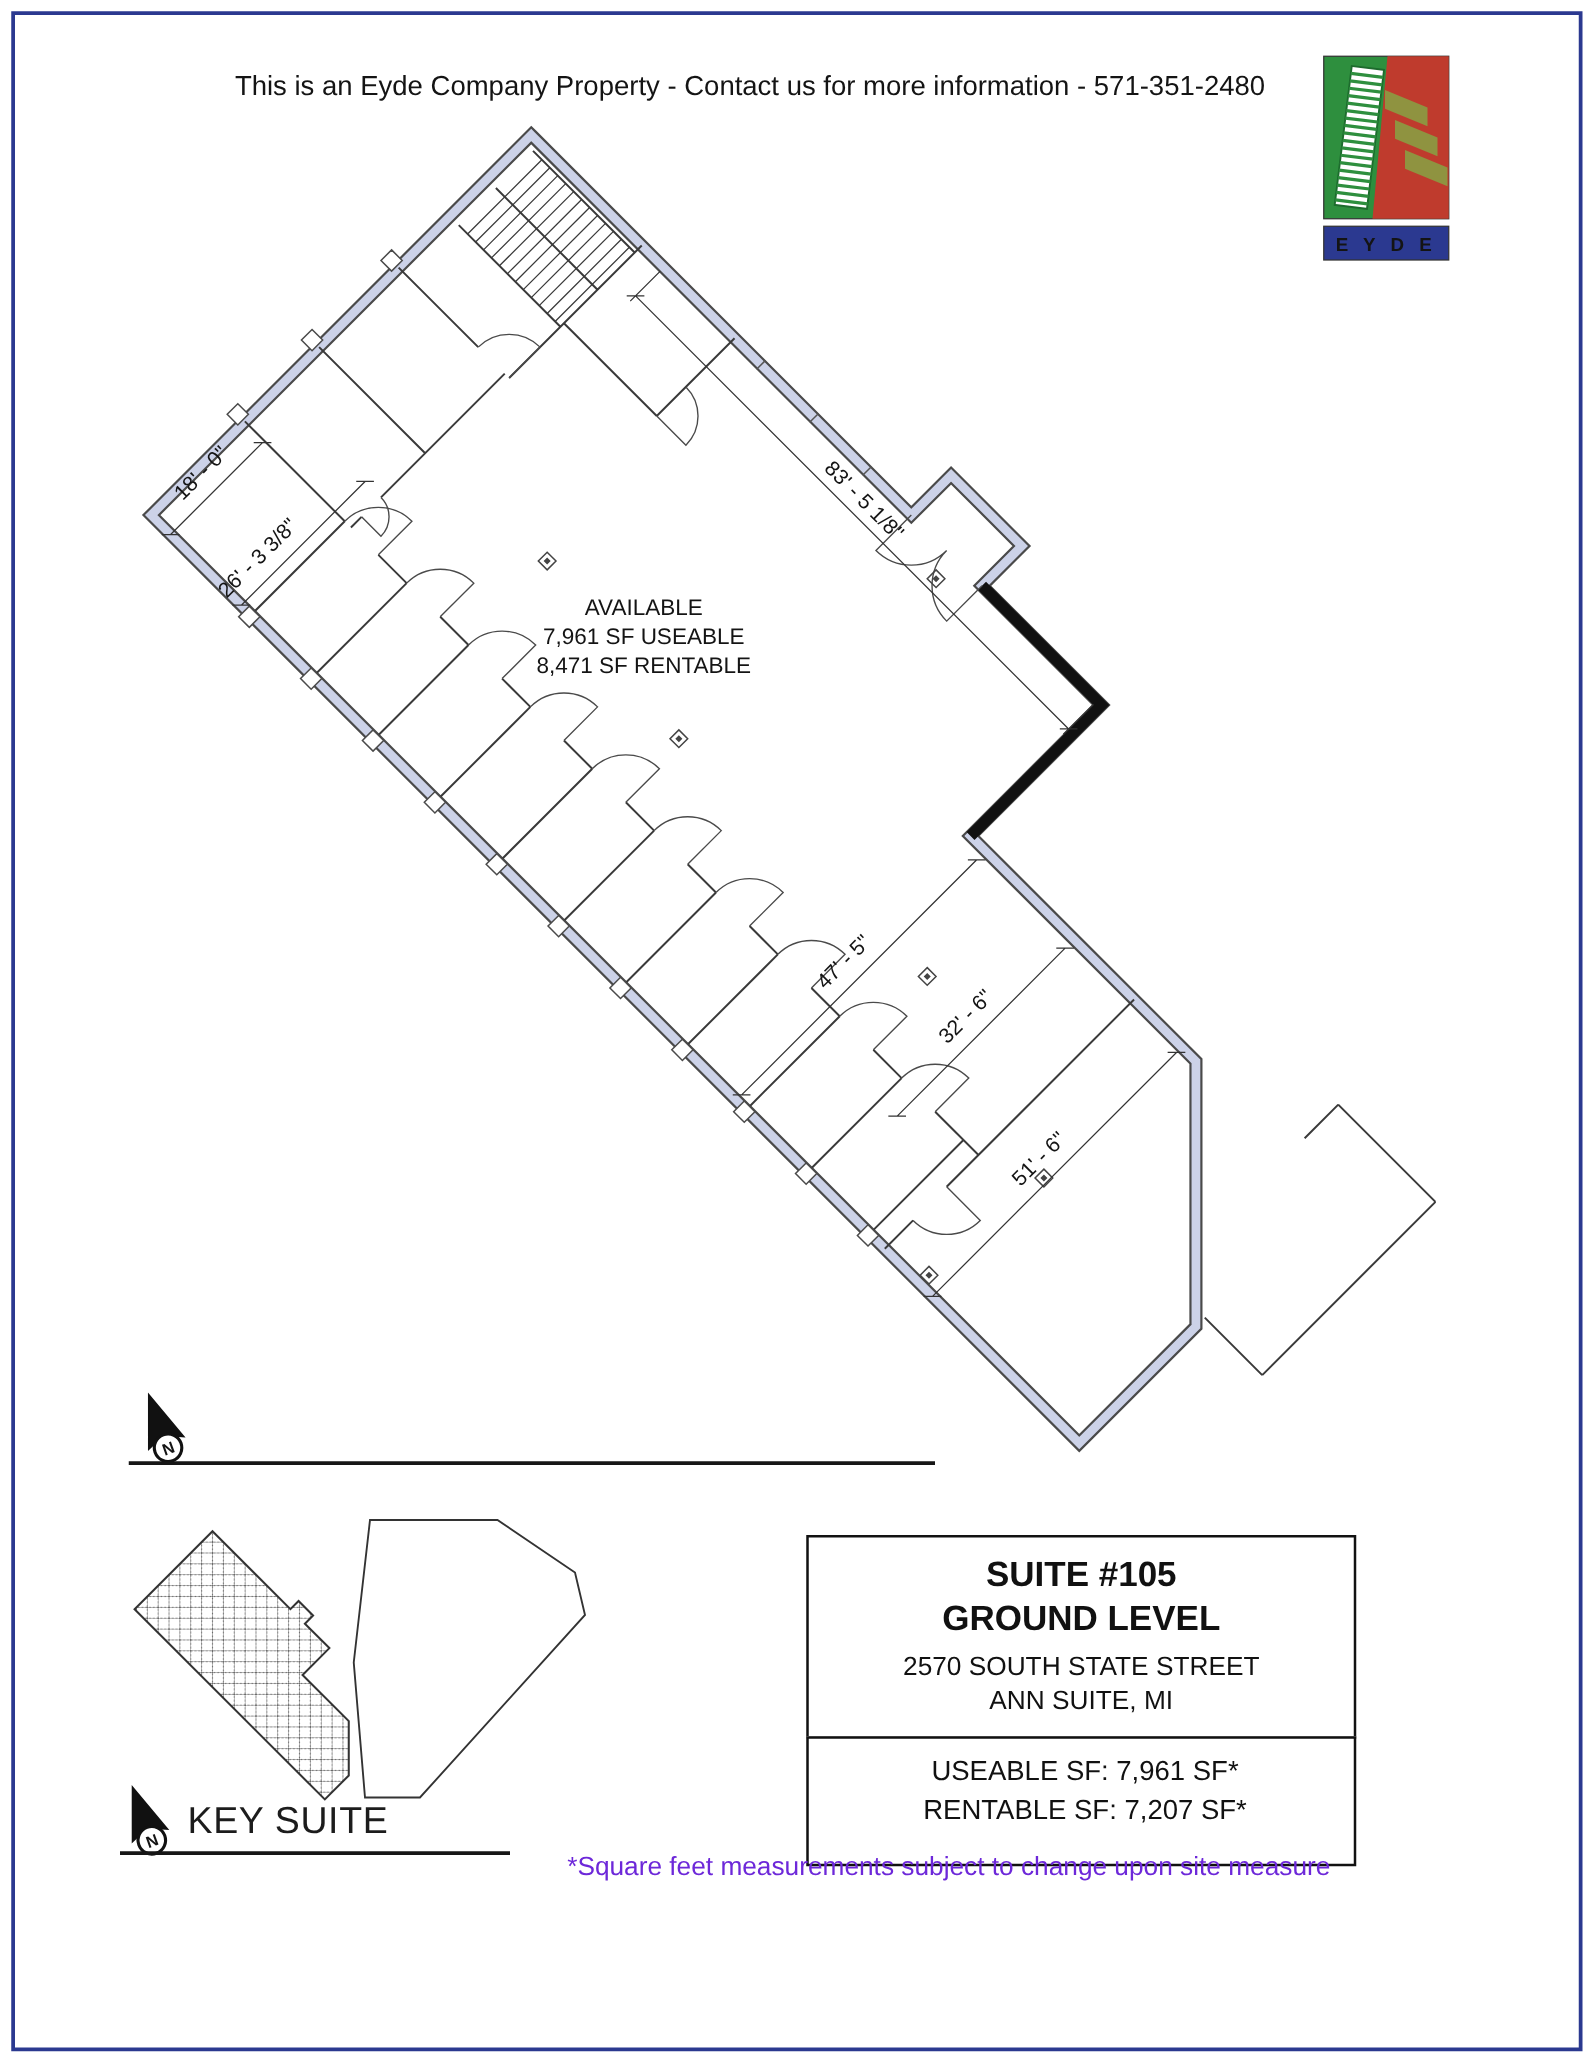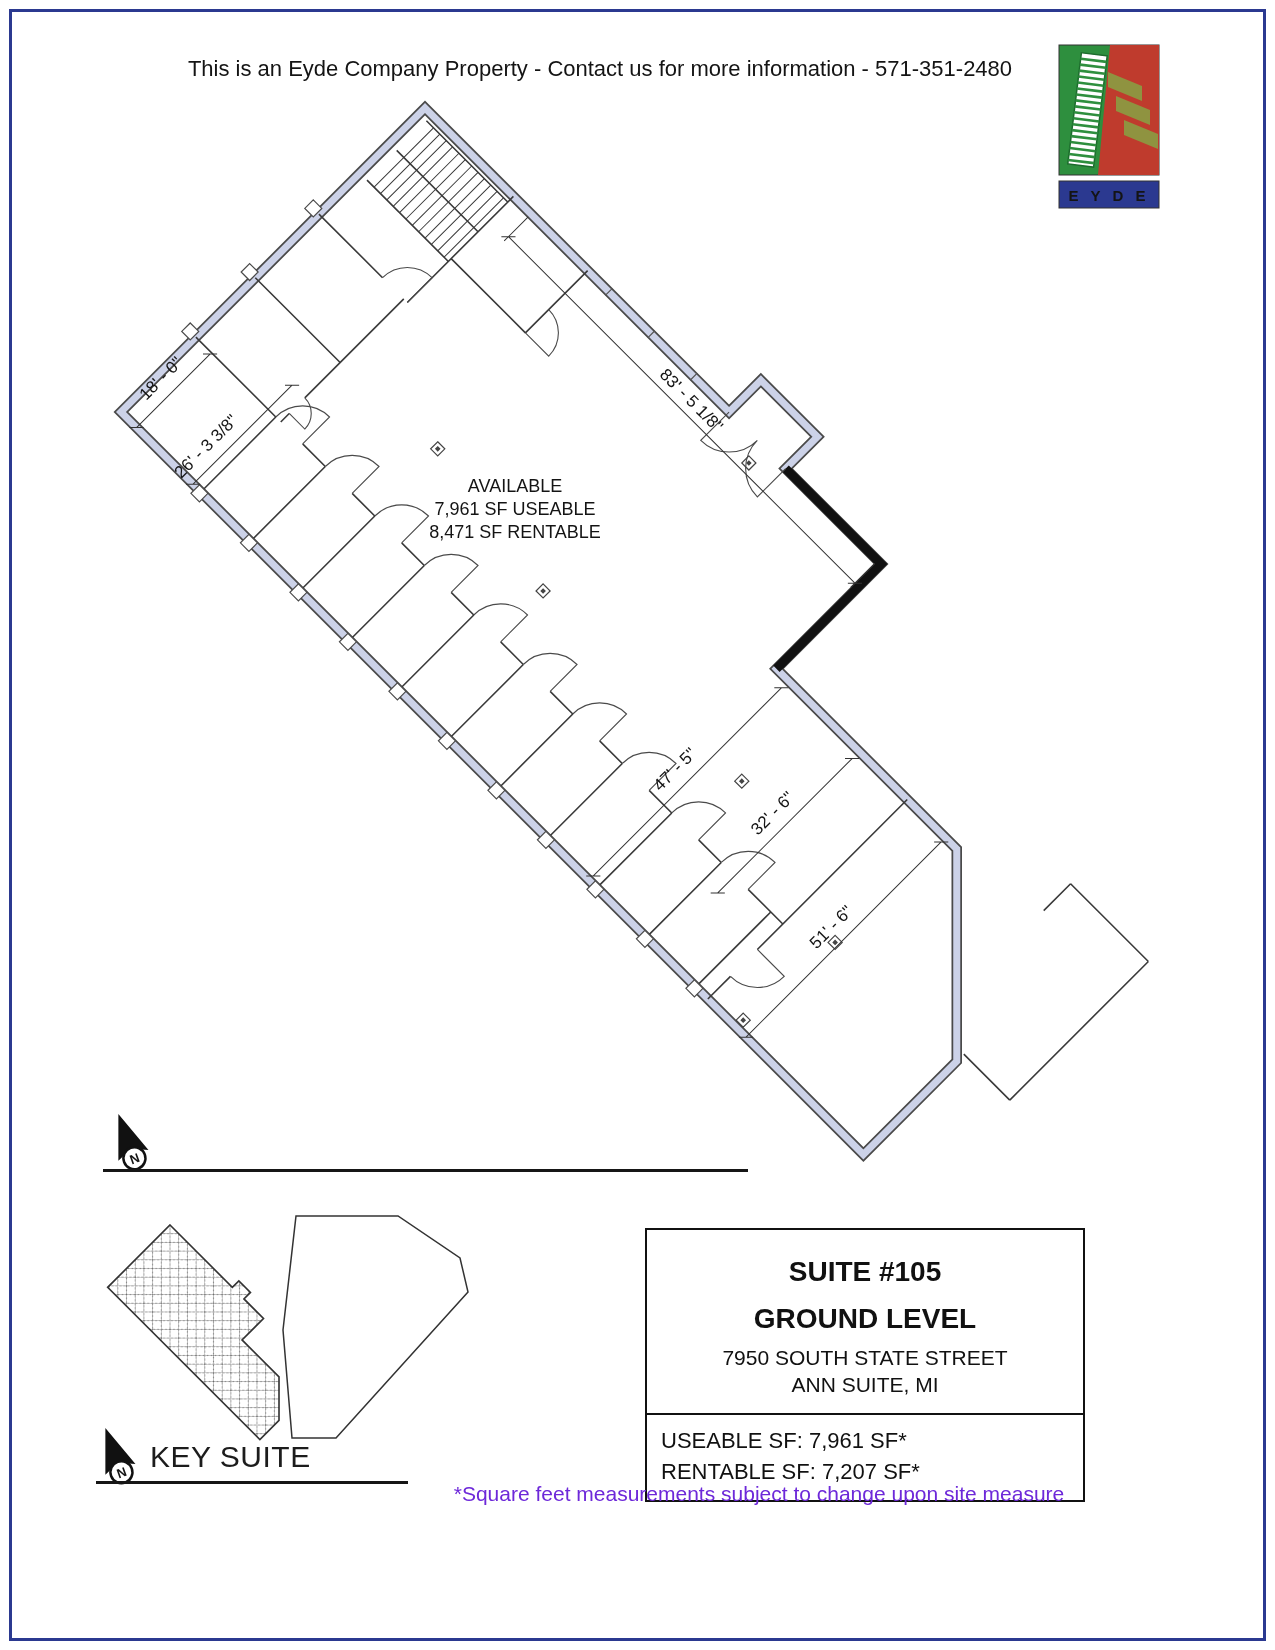--- a/index.html
+++ b/index.html
@@ -11,22 +11,22 @@
         font-size:22px;color:#141414;}
   .plan-svg{position:absolute;left:0;top:0;width:1275px;height:1650px;pointer-events:none;}
   svg text{font-family:"Liberation Sans",sans-serif;fill:#141414;}
   .plan-title{position:absolute;left:166px;top:1126px;font-size:30px;letter-spacing:.5px;color:#1c1c1c;}
   .plan-title-underline{position:absolute;left:103px;top:1169px;width:645px;height:3px;background:#161616;}
   .key-plan-label{position:absolute;left:150px;top:1440px;font-size:30px;letter-spacing:.5px;color:#1c1c1c;}
   .key-plan-underline{position:absolute;left:96px;top:1481px;width:312px;height:3px;background:#161616;}
   .info-box{position:absolute;left:645px;top:1228px;width:440px;}
   .info-box .box{border:2px solid #111;background:#fff;box-sizing:border-box;width:100%;}
   .info-box .box.top{padding:12px 8px 14px 8px;text-align:center;}
-  .info-box .box.bottom{margin-top:-2px;padding:10px 8px 12px 14px;text-align:left;}
-  .ib-suite,.ib-level{font-size:28px;font-weight:bold;line-height:1.25;margin-top:12px;}
+  .info-box .box.bottom{margin-top:-2px;padding:10px 8px 27px 14px;text-align:center;}
+  .ib-suite,.ib-level{font-size:28px;font-weight:bold;line-height:1.25;}
   .ib-addr{font-size:21px;line-height:1.3;margin-top:8px;}
   .ib-addr2{font-size:21px;line-height:1.3;}
   .ib-sf{font-size:22px;line-height:1.45;}
   .footnote{position:absolute;left:433px;top:1482px;width:652px;text-align:center;font-size:21px;color:#6d28d9;}
   .logo{position:absolute;left:1058px;top:44px;}
 </style>
 </head>
 <body>
 
 <div class="page">
@@ -138,21 +138,21 @@
   </svg>
 
   <div class="plan-title-underline"></div>
   <div class="key-plan-label">KEY SUITE</div>
   <div class="key-plan-underline"></div>
 
   <div class="info-box">
     <div class="box top">
       <div class="ib-suite">SUITE #105</div>
       <div class="ib-level">GROUND LEVEL</div>
-      <div class="ib-addr">7950 SOUTH STATE STREET</div>
+      <div class="ib-addr">2570 SOUTH STATE STREET</div>
       <div class="ib-addr2">ANN SUITE, MI</div>
     </div>
     <div class="box bottom">
       <div class="ib-sf">USEABLE SF: 7,961 SF*</div>
       <div class="ib-sf">RENTABLE SF: 7,207 SF*</div>
     </div>
   </div>
 
   <div class="footnote">*Square feet measurements subject to change upon site measure</div>
 

